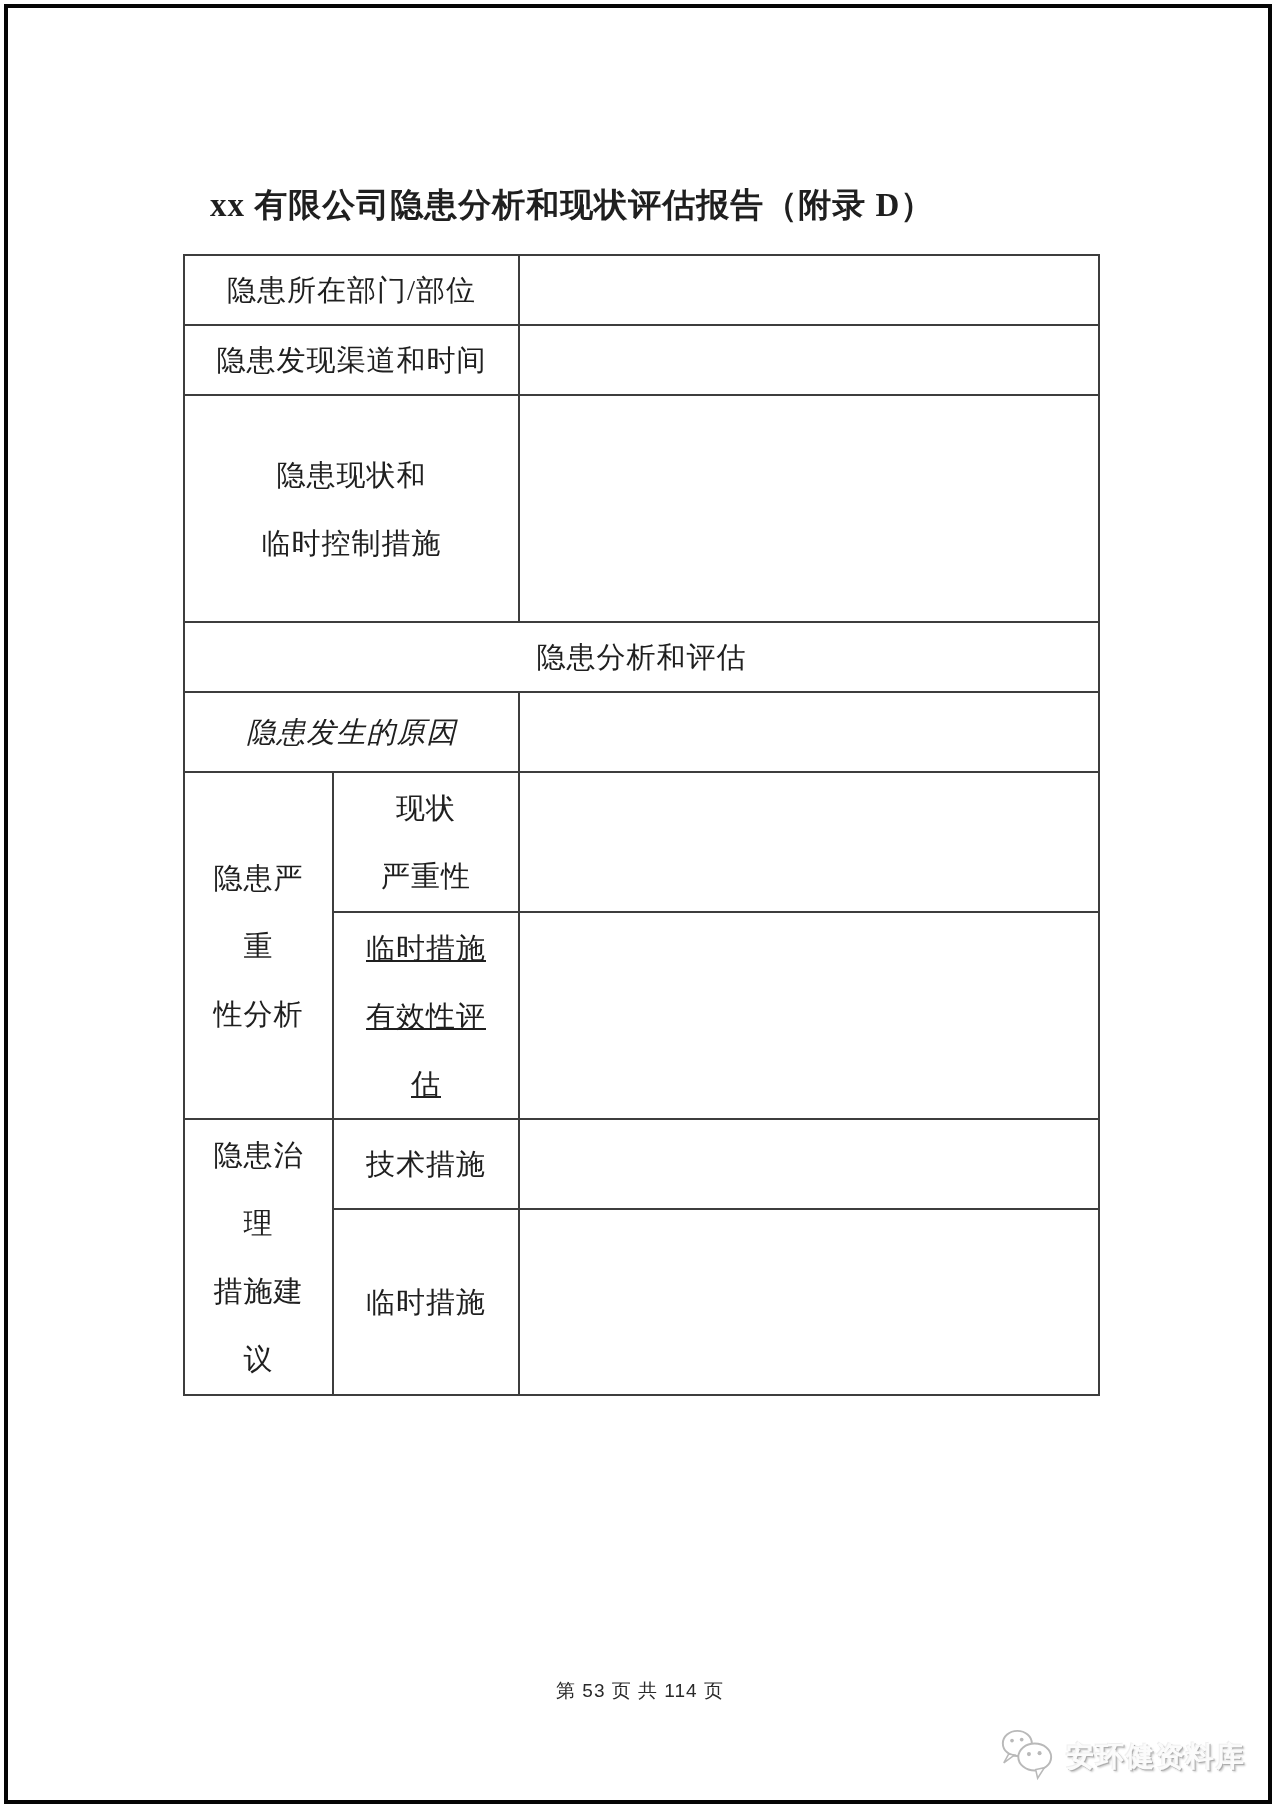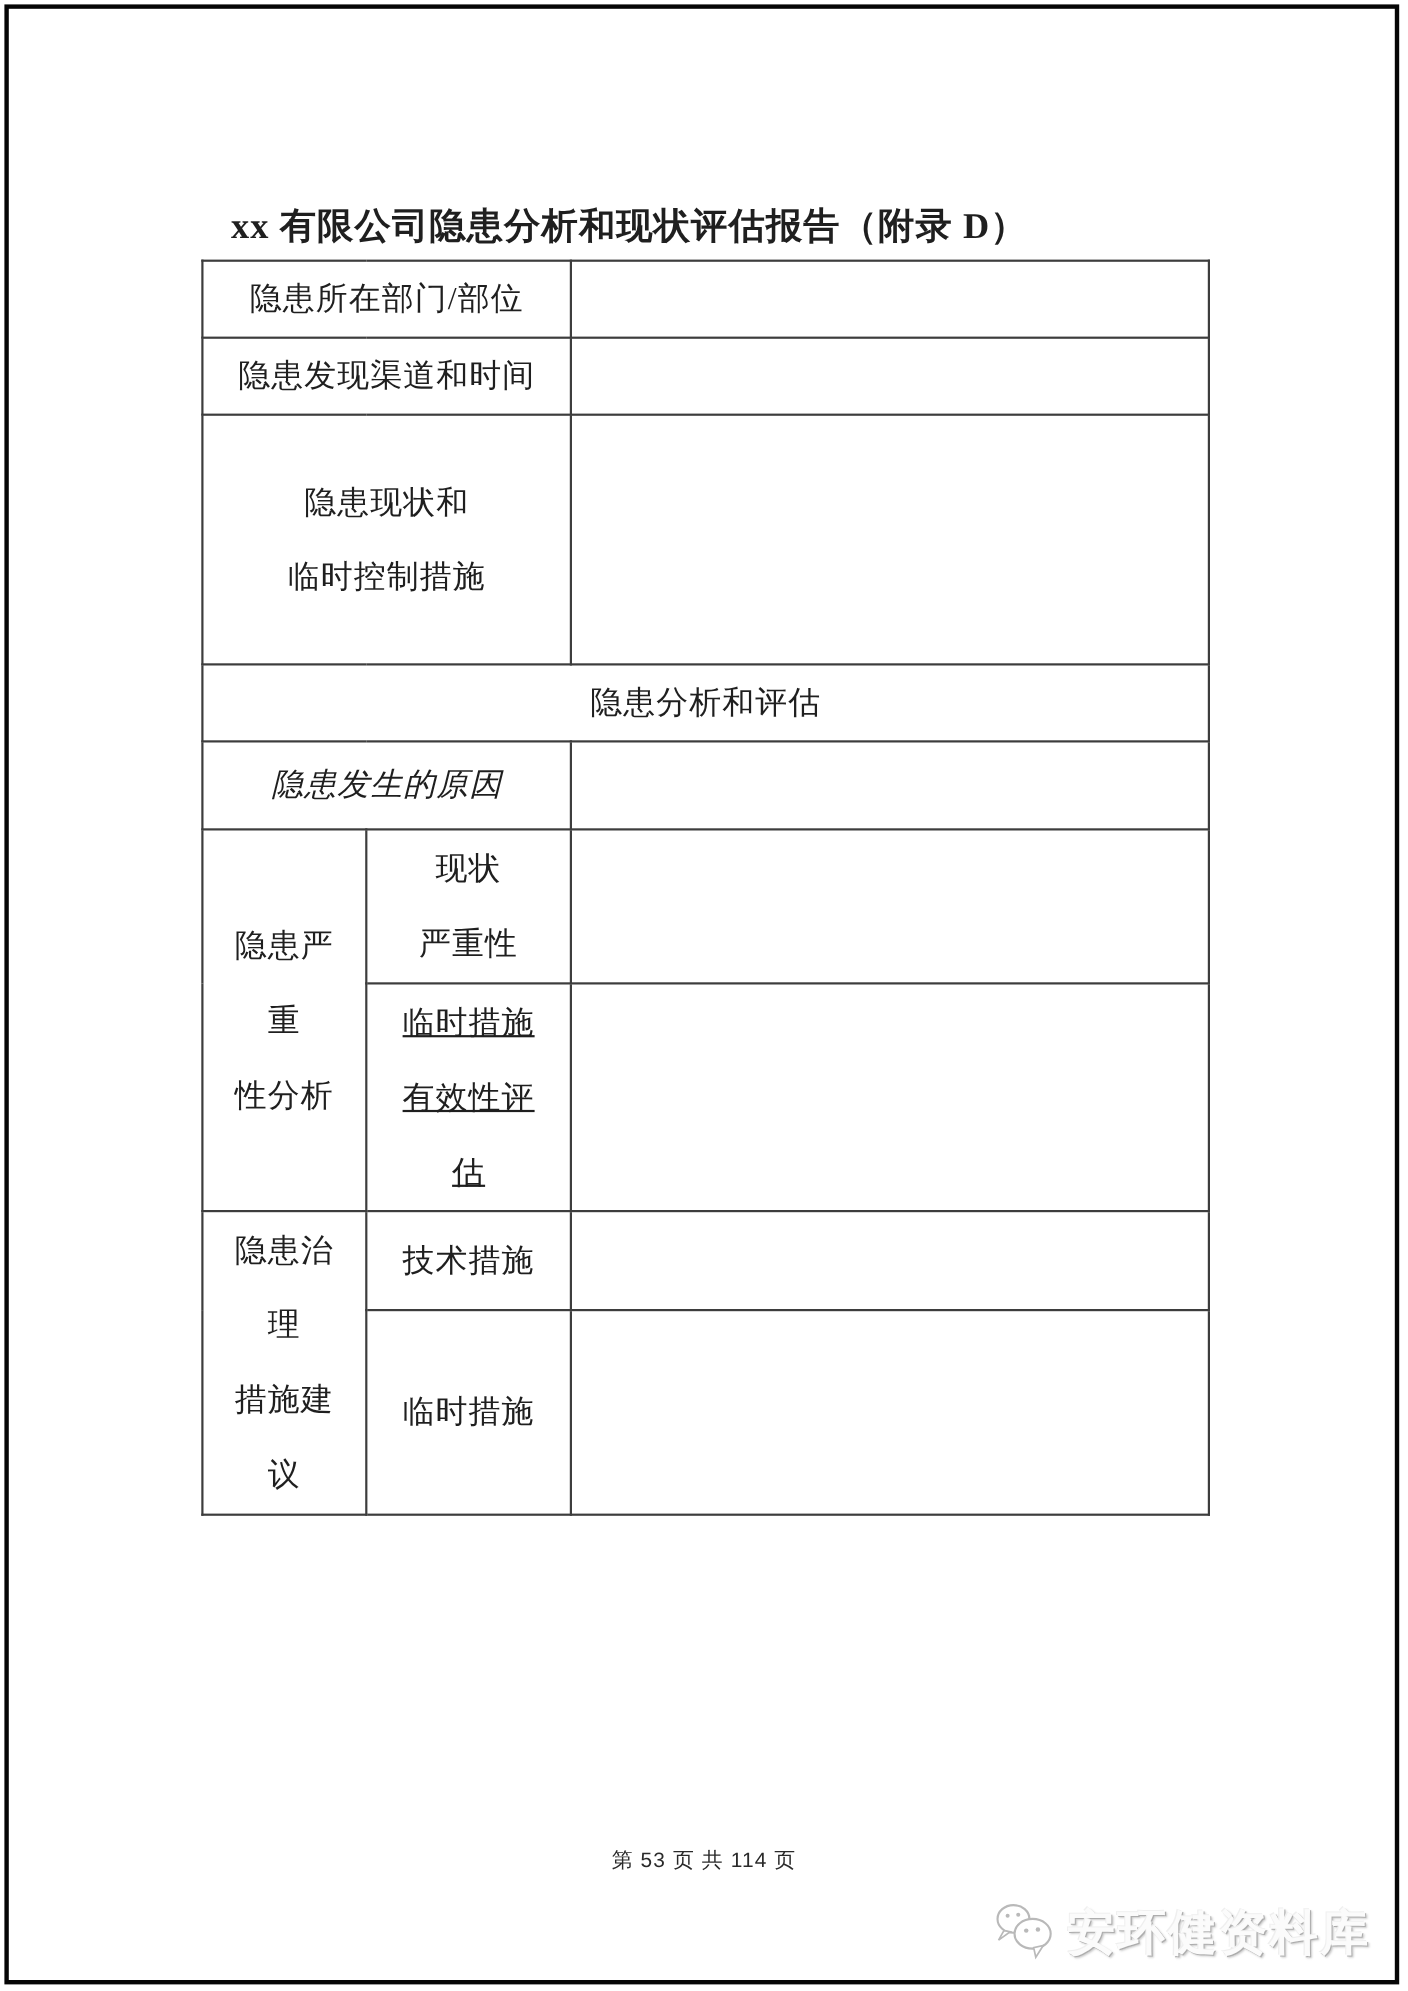--- a/index.html
+++ b/index.html
@@ -20,21 +20,21 @@
     position: absolute;
     left: 210px; top: 163px;
     font-size: 33px;
     font-weight: bold;
     letter-spacing: 1px;
     white-space: nowrap;
     margin-top: 20px;
   }
   table.form {
     position: absolute;
-    left: 183px; top: 236px;
+    left: 183px; top: 254px;
     width: 915px;
     border-collapse: collapse;
     table-layout: fixed;
   }
   table.form td {
     border: 2px solid #3d3d3d;
     font-size: 29px;
     letter-spacing: 1px;
     text-align: center;
     vertical-align: middle;
@@ -63,21 +63,21 @@
     font-family: "Liberation Sans", "DejaVu Sans", sans-serif;
   }
   .watermark {
     position: absolute;
     right: 34px; top: 1728px;
     display: flex;
     align-items: center;
     gap: 10px;
   }
   .watermark .brand-text {
-    font-size: 44px;
+    font-size: 28px;
     font-weight: bold;
     letter-spacing: 2px;
     color: #fbfbfb;
     text-shadow: -1px -1px 0 #efefef, 1px 1px 0 #adadad, 2px 2px 2px #c9c9c9;
     white-space: nowrap;
     font-family: "Liberation Sans", "DejaVu Sans", sans-serif;
   }
   .watermark svg { display: block; }
 </style>
 </head>

